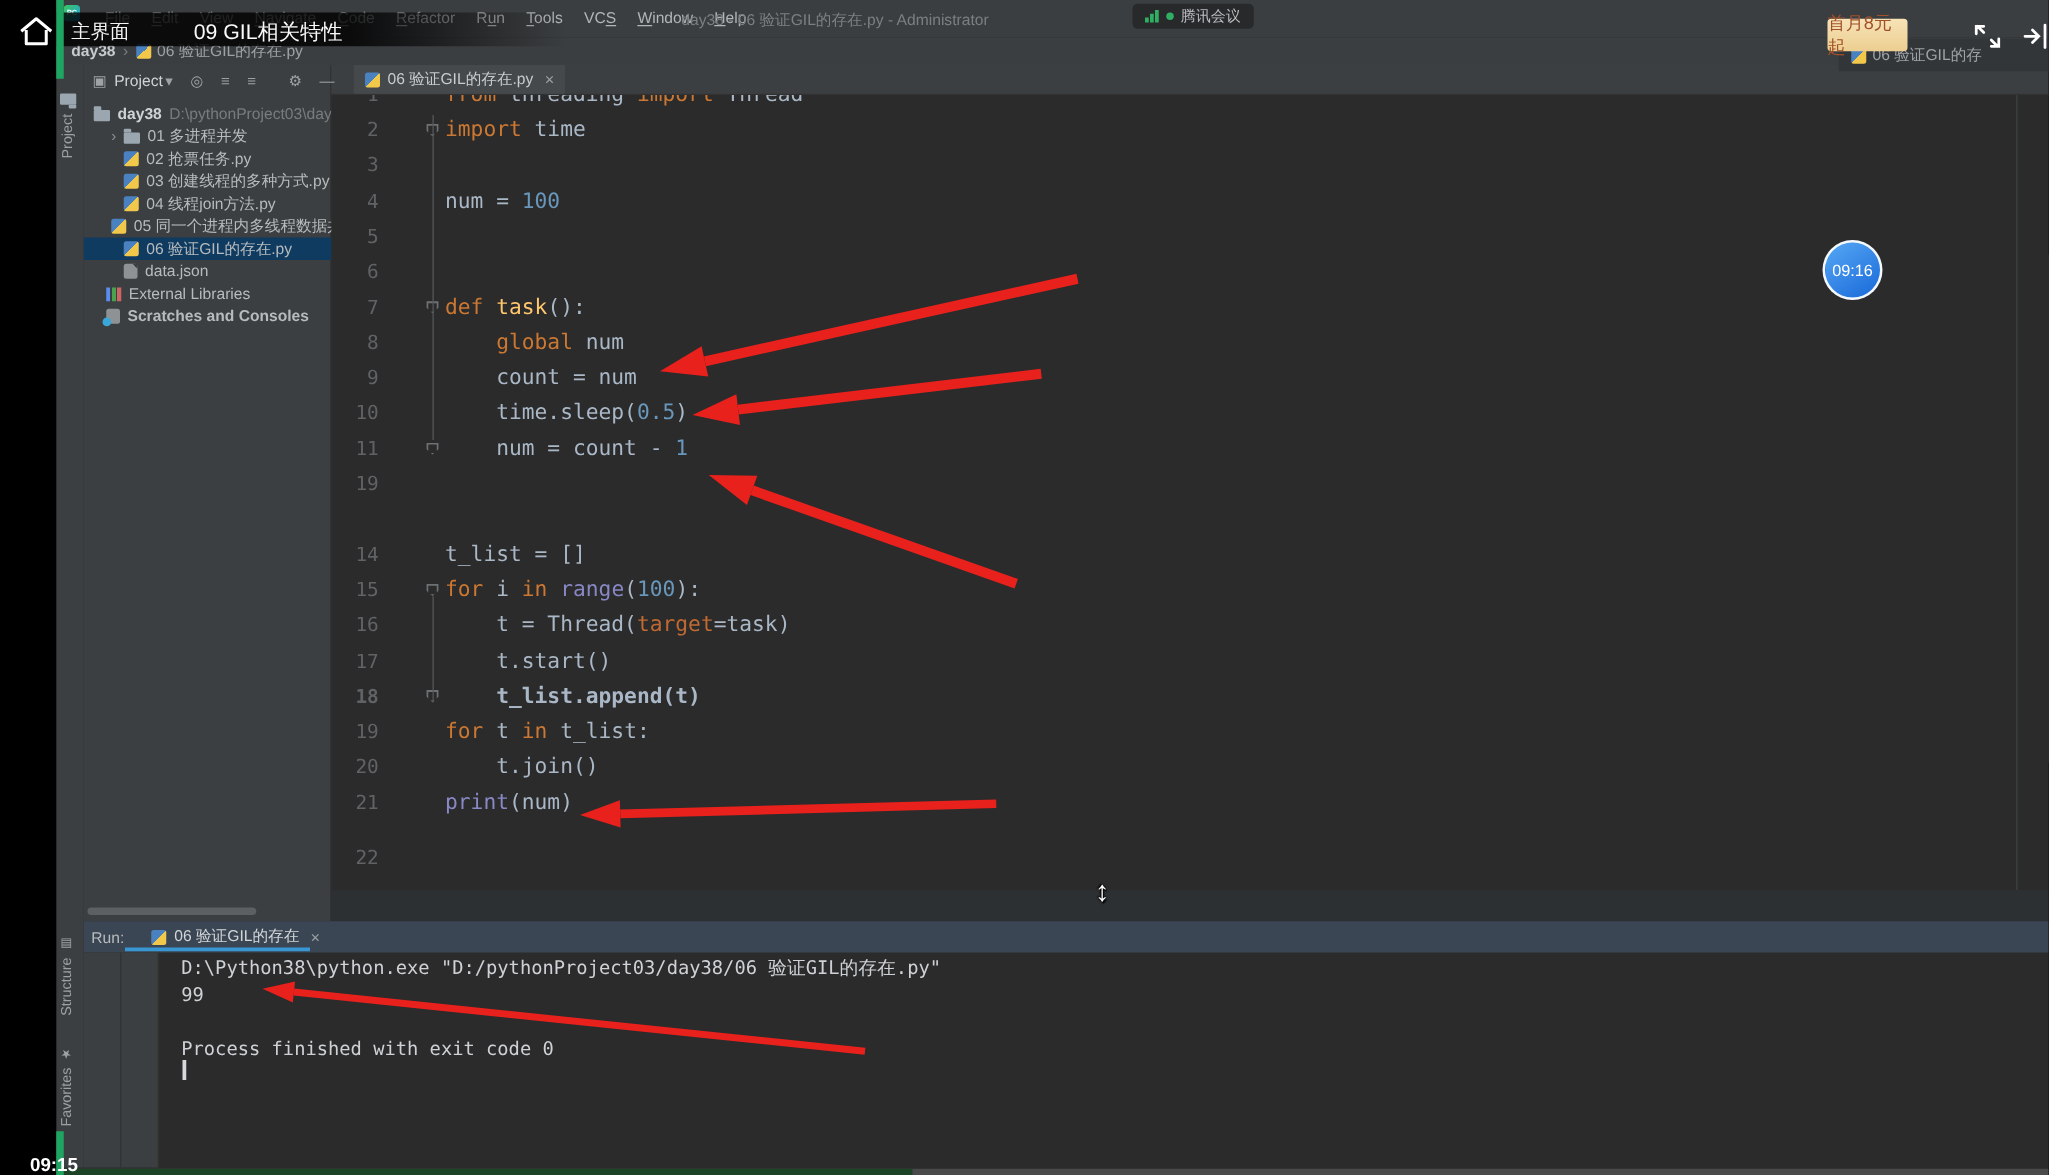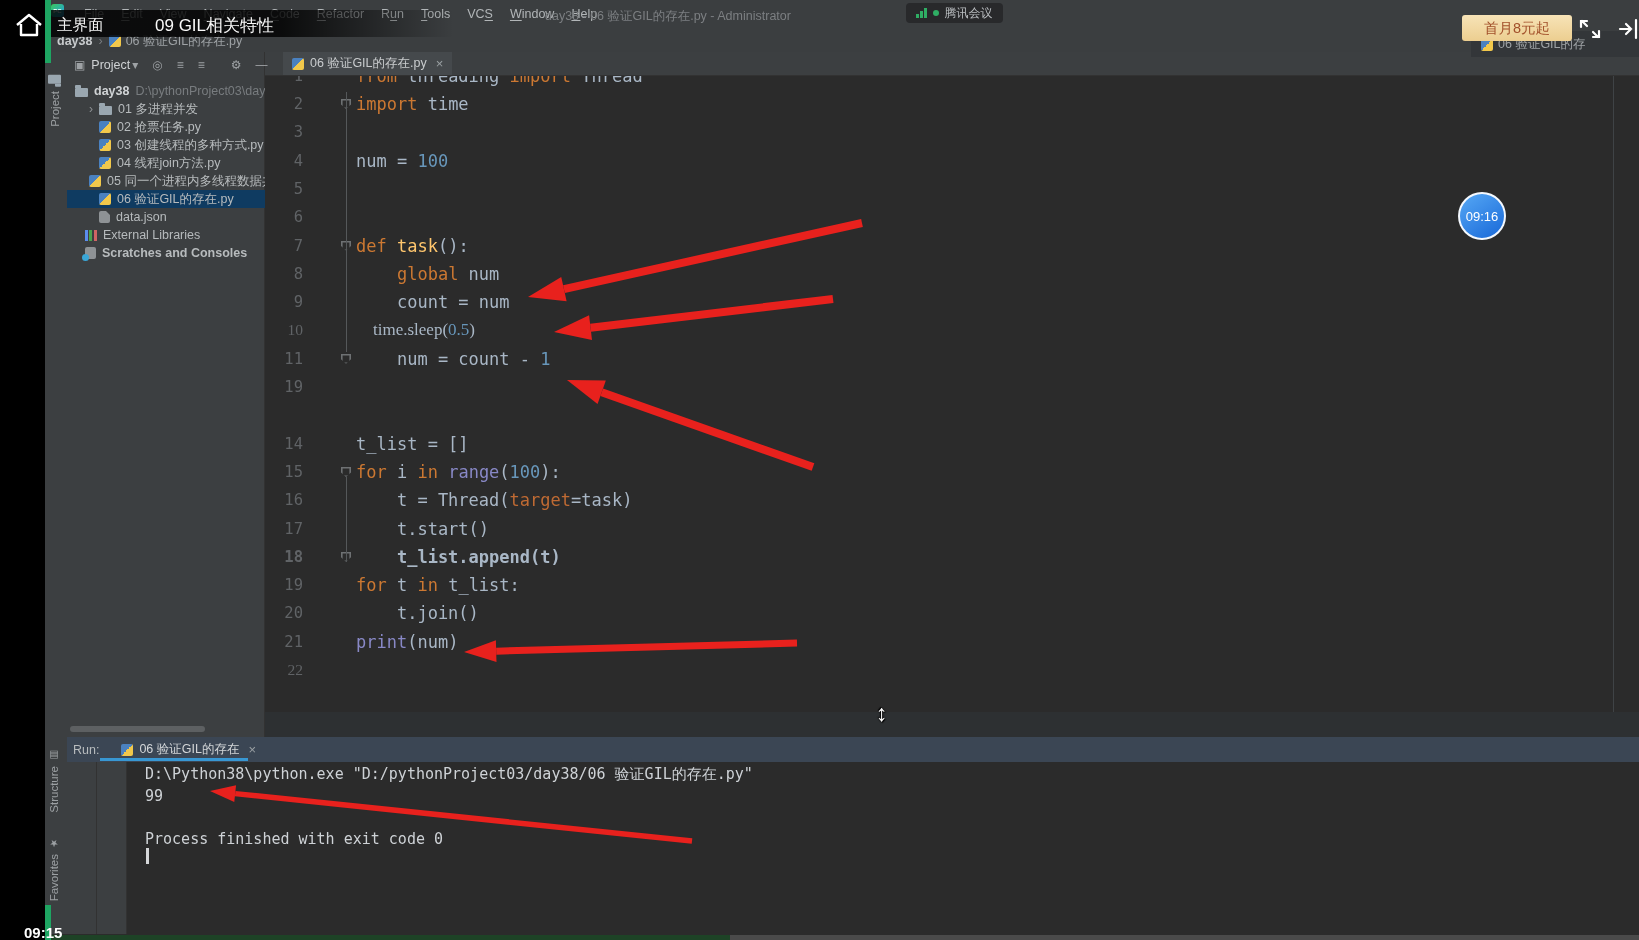--- a/index.html
+++ b/index.html
@@ -8,21 +8,21 @@
   .abs{position:absolute;}
   
   #left-strip{left:0;top:0;width:45px;height:940px;background:#000;z-index:58;}
   .green-accent{left:45px;width:6px;background:#1ea562;z-index:59;}
   #ga-top{top:0;height:63px;} #ga-bot{top:905px;height:35px;}
   #home-btn{left:14px;top:12px;width:30px;height:26px;z-index:60;cursor:pointer;}
   #overlay-bar{left:45px;top:10px;width:430px;height:27px;z-index:22;
     background:linear-gradient(90deg,rgba(0,0,0,.82) 55%,rgba(0,0,0,0) 95%);}
   #ov-sub{left:57px;top:15px;font-size:15.5px;color:#f3f3f3;z-index:23;}
   #ov-main{left:155px;top:14px;font-size:17px;color:#fafafa;z-index:23;}
-  #promo{left:1462px;top:15px;width:110px;height:26px;z-index:60;border-radius:3px;
+  #promo{left:1462px;top:15px;width:64px;height:26px;z-index:60;border-radius:3px;
     background:linear-gradient(180deg,#f7e3b7,#ecce90);color:#a2502a;font-size:14.5px;
     display:flex;align-items:center;justify-content:center;cursor:pointer;}
   #shrink{left:1577px;top:16px;z-index:60;cursor:pointer;}
   #pinwin{left:1616px;top:16px;z-index:60;cursor:pointer;}
   #mini-blob{left:1489px;top:34px;width:20px;height:10px;background:#8d9093;border-radius:3px;z-index:41;}
   #sec-tab-bk{left:1471px;top:31px;width:168px;height:26px;background:#333639;z-index:42;}
   #sec-tab{left:1481px;top:36px;z-index:43;display:flex;align-items:center;gap:5px;
     font-size:12.5px;color:#9fa3a6;white-space:nowrap;}
   #watermark{left:1449px;top:80px;font-size:56px;font-weight:bold;letter-spacing:1px;
     color:rgba(206,211,216,.88);z-index:40;white-space:nowrap;}
@@ -294,21 +294,21 @@
         <span class="code"><span class="tk-k">def </span><span class="tk-f">task</span><span class="tk-p">():</span></span>
       </div>
       <div class="cl" style="top: 183.8px;">
         <span class="ln">8</span>
         <span class="code"><span class="tk-p">    </span><span class="tk-k">global</span><span class="tk-p"> num</span></span>
       </div>
       <div class="cl" style="top: 212.1px;">
         <span class="ln">9</span>
         <span class="code"><span class="tk-p">    count = num</span></span>
       </div>
-      <div class="cl" style="top: 240.4px; font-family: Liberation Serif, serif;">
+      <div class="cl" style="top: 240.4px;">
         <span class="ln">10</span>
         <span class="code"><span class="tk-p">    time.sleep(</span><span class="tk-n">0.5</span><span class="tk-p">)</span></span>
       </div>
       <div class="cl" style="top: 268.7px;">
         <span class="ln">11</span>
         <span class="fold"></span>
         <span class="code"><span class="tk-p">    num = count - </span><span class="tk-n">1</span></span>
       </div>
       <div class="cl" style="top: 297px;">
         <span class="ln">19</span>
@@ -341,21 +341,21 @@
         <span class="code"><span class="tk-k">for</span><span class="tk-p"> t </span><span class="tk-k">in</span><span class="tk-p"> t_list:</span></span>
       </div>
       <div class="cl" style="top: 523.4px;">
         <span class="ln">20</span>
         <span class="code"><span class="tk-p">    t.join()</span></span>
       </div>
       <div class="cl" style="top: 551.7px;">
         <span class="ln">21</span>
         <span class="code"><span class="tk-b">print</span><span class="tk-p">(num)</span></span>
       </div>
-      <div class="cl" style="top: 580px; font-family: Liberation Serif, serif;">
+      <div class="cl" style="top: 596px;">
         <span class="ln">22</span>
         <span class="code"></span>
       </div>
     </div>
   <div id="margin-guide" class="abs"></div>
 
   <div id="split-strip" class="abs"></div>
 
   <div id="run-head" class="abs">
     <span id="run-label">Run:</span>

